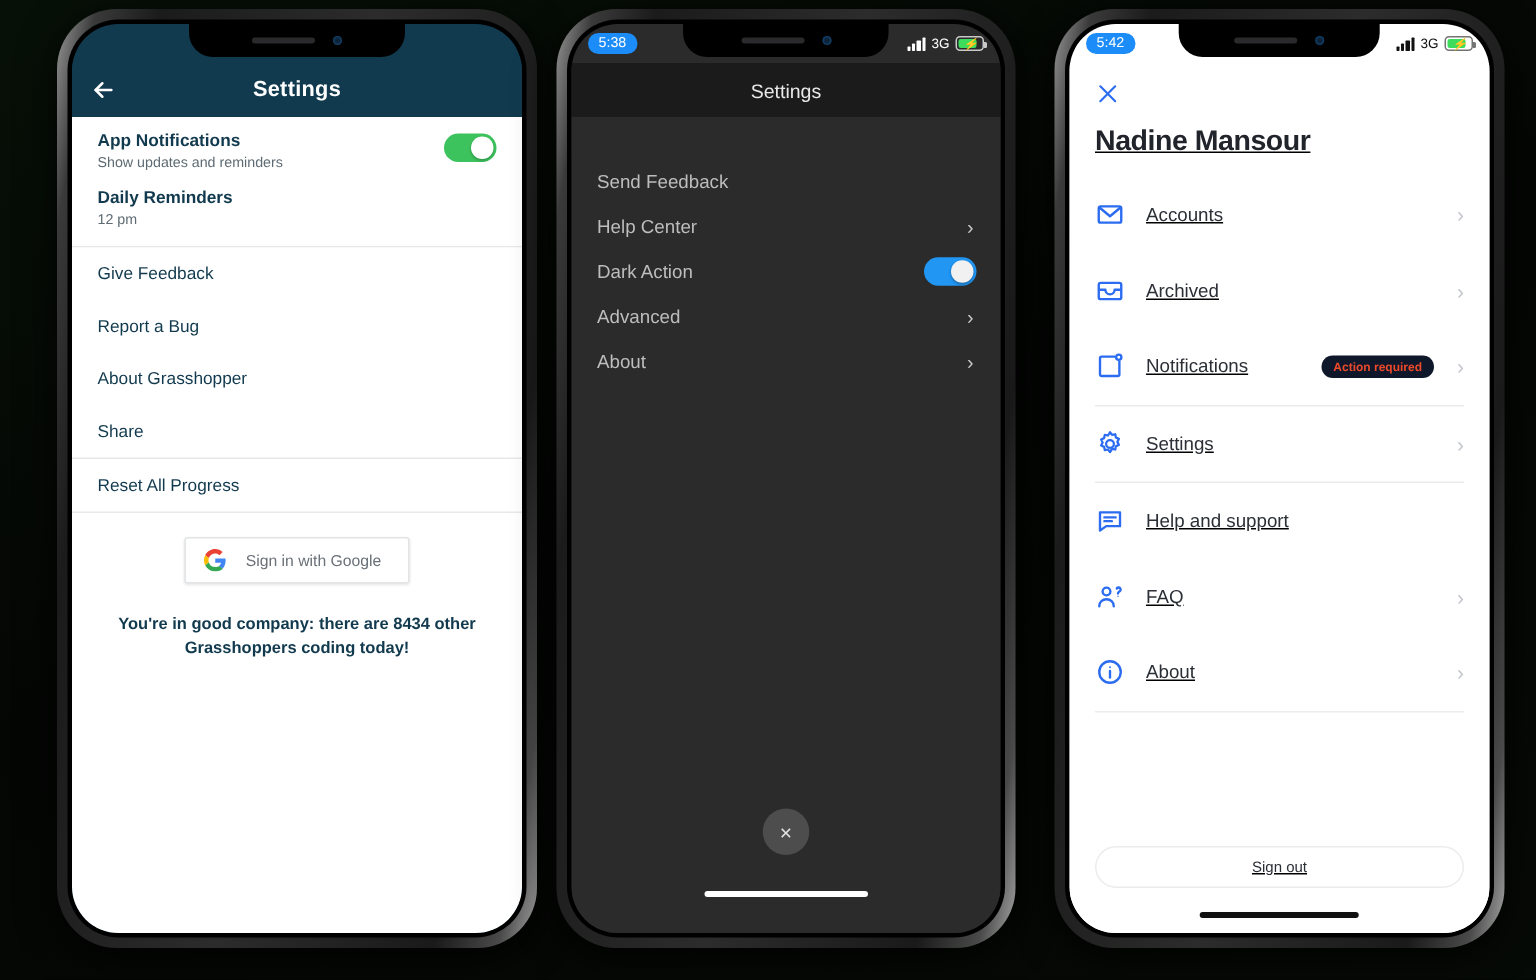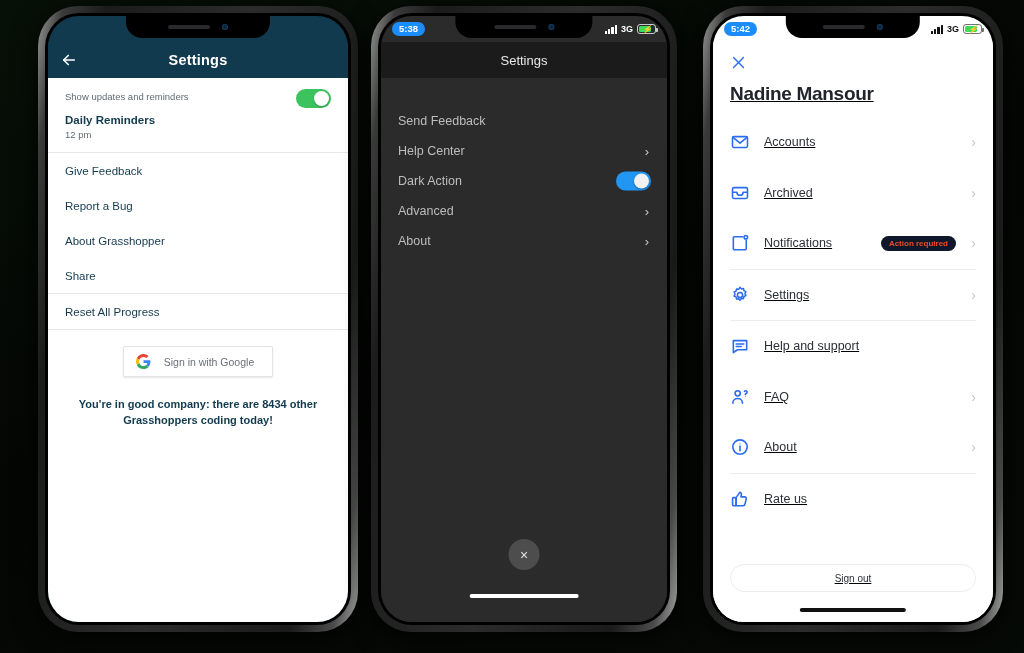--- a/index.html
+++ b/index.html
@@ -64,21 +64,21 @@
   .speaker { width: 42px; height: 4px; border-radius: 3px; background: #2a2a2d; }
   .camera  { width: 6px; height: 6px; border-radius: 50%; background: #0d2236; box-shadow: inset 0 0 2px #1a66aa; }
 
   
   .statusbar {
     position: relative; z-index: 41;
     height: 26px; flex: 0 0 26px;
     display: flex; align-items: center;
     justify-content: space-between;
     padding: 0 11px;
-    font-size: 9.5px; font-weight: bold;
+    font-size: 9.5px; font-weight: normal;
   }
   .time-pill {
     background: #1c8cf8; color: #fff;
     border-radius: 9px; padding: 2px 7px 3px;
     font-size: 9.5px; line-height: 1;
   }
   .sb-right { display: flex; align-items: center; gap: 4px; }
   .bars { display: flex; align-items: flex-end; gap: 1.2px; height: 9px; }
   .bars i { display: block; width: 2.2px; background: #fff; border-radius: .5px; }
   .bars i:nth-child(1){height:3px}.bars i:nth-child(2){height:5px}
@@ -225,20 +225,21 @@
                 <path d="M11 18l-6-6 6-6"></path>
             </svg>
           </span>
           <div class="g-title">Settings</div>
         </div>
 
         <div class="g-body">
 
           <div class="g-sec">
             <div class="g-row">
+              <div class="g-label">App Notifications</div>
               <div class="g-sub">Show updates and reminders</div>
               <div class="g-toggle"></div>
             </div>
             <div class="g-row" style="padding-top:2px;padding-bottom:12px">
               <div class="g-label">Daily Reminders</div>
               <div class="g-sub">12 pm</div>
             </div>
           </div>
 
           <div class="g-div"></div>
@@ -453,29 +454,20 @@
                   <path d="M12 11.2v5.2"></path>
                   <circle cx="12" cy="8.2" r=".75" fill="#2b6cf0" stroke="none"></circle>
               </svg>
             </span>
             <span class="a-label">About</span>
             <span class="a-chev">›</span>
           </div>
 
           <div class="a-div"></div>
 
-          <div class="a-row">
-            <span class="a-ico">
-              <svg viewBox="0 0 24 24" width="20" height="20" fill="none" stroke="#2b6cf0" stroke-width="1.9" stroke-linejoin="round">
-                <path d="M7.3 20V10.3l4.4-6.3c1.3 0 2.2 1.1 2 2.4l-.6 3h4.5c1.3 0 2.2 1.2 1.9 2.4l-1.5 6.2c-.2 1.1-1.1 2-2.2 2z"></path>
-                <rect x="3.1" y="10.3" width="4.2" height="9.7" rx="1"></rect>
-              </svg>
-            </span>
-            <span class="a-label">Rate us</span>
-          </div>
 
           <div class="a-signout-wrap">
             <div class="a-signout">Sign out</div>
           </div>
         </div>
 
         <div class="home-ind"></div>
       </div>
     </div>
   </div>

